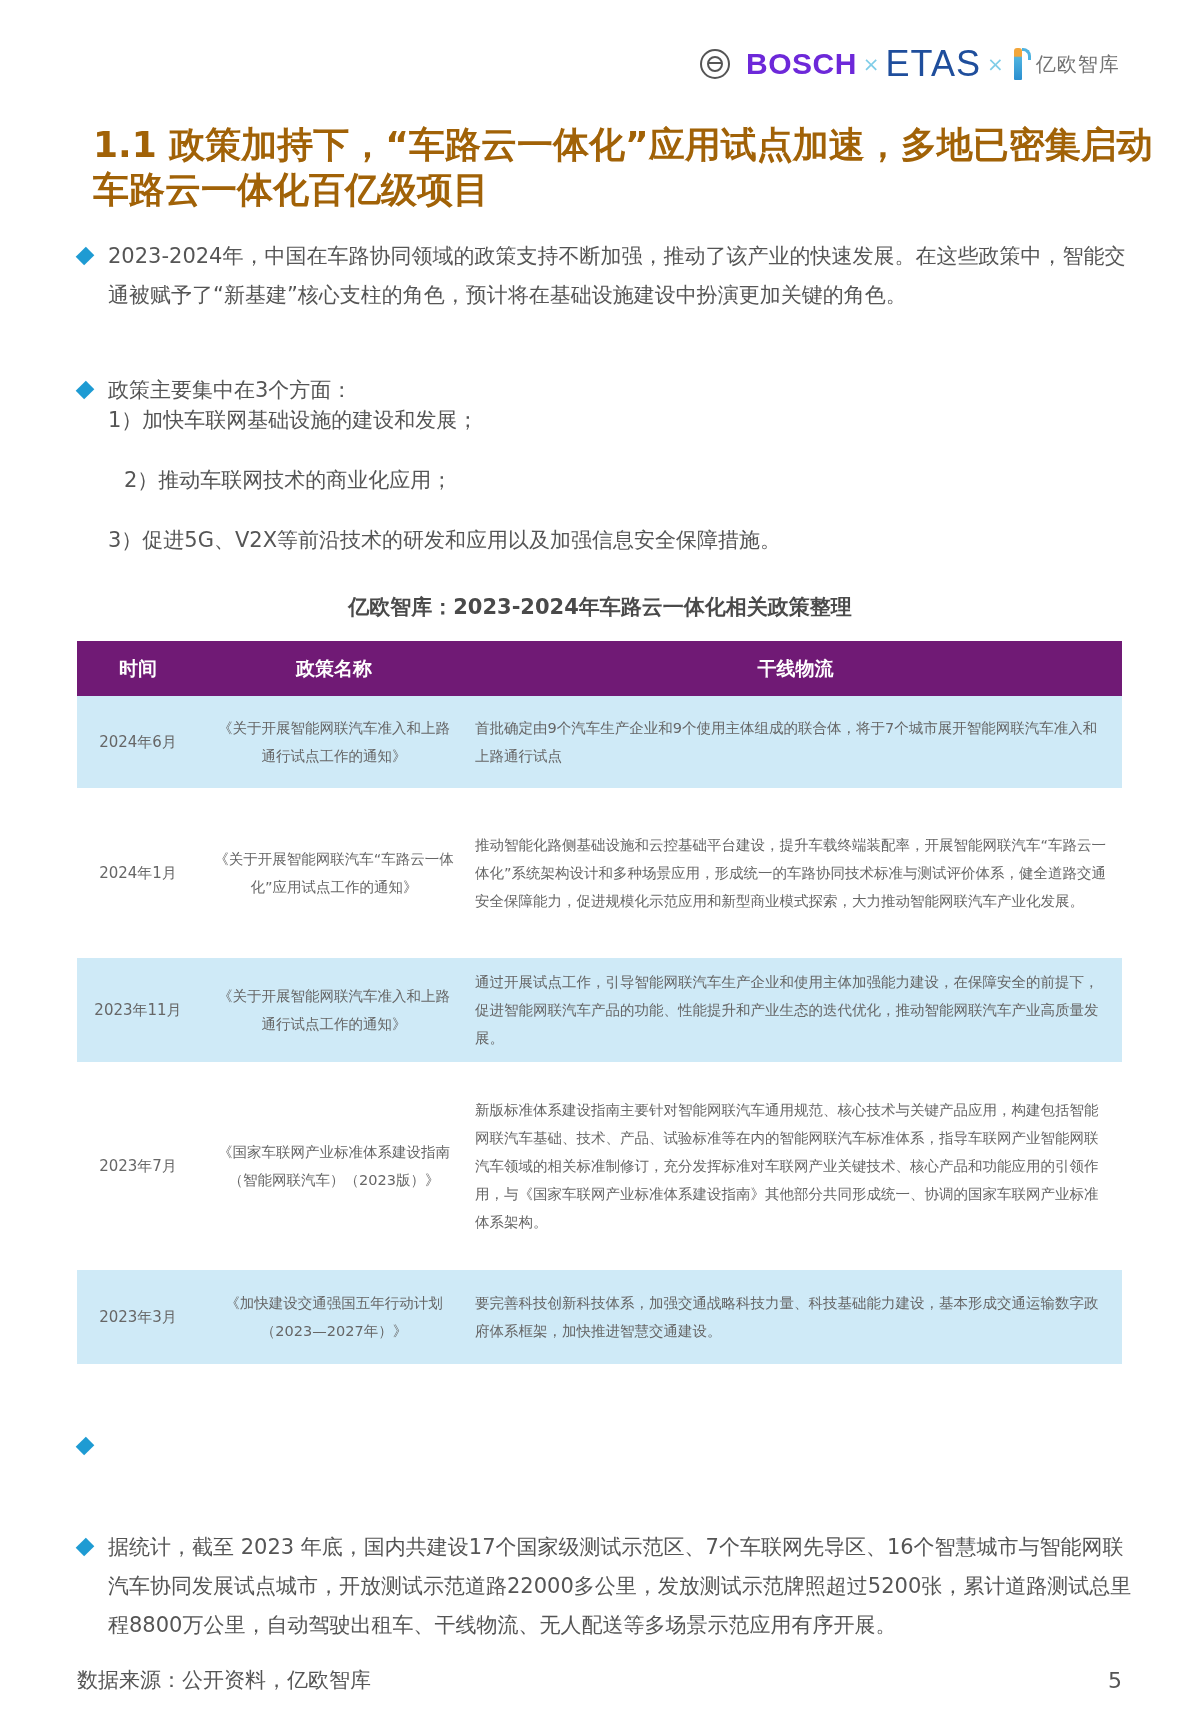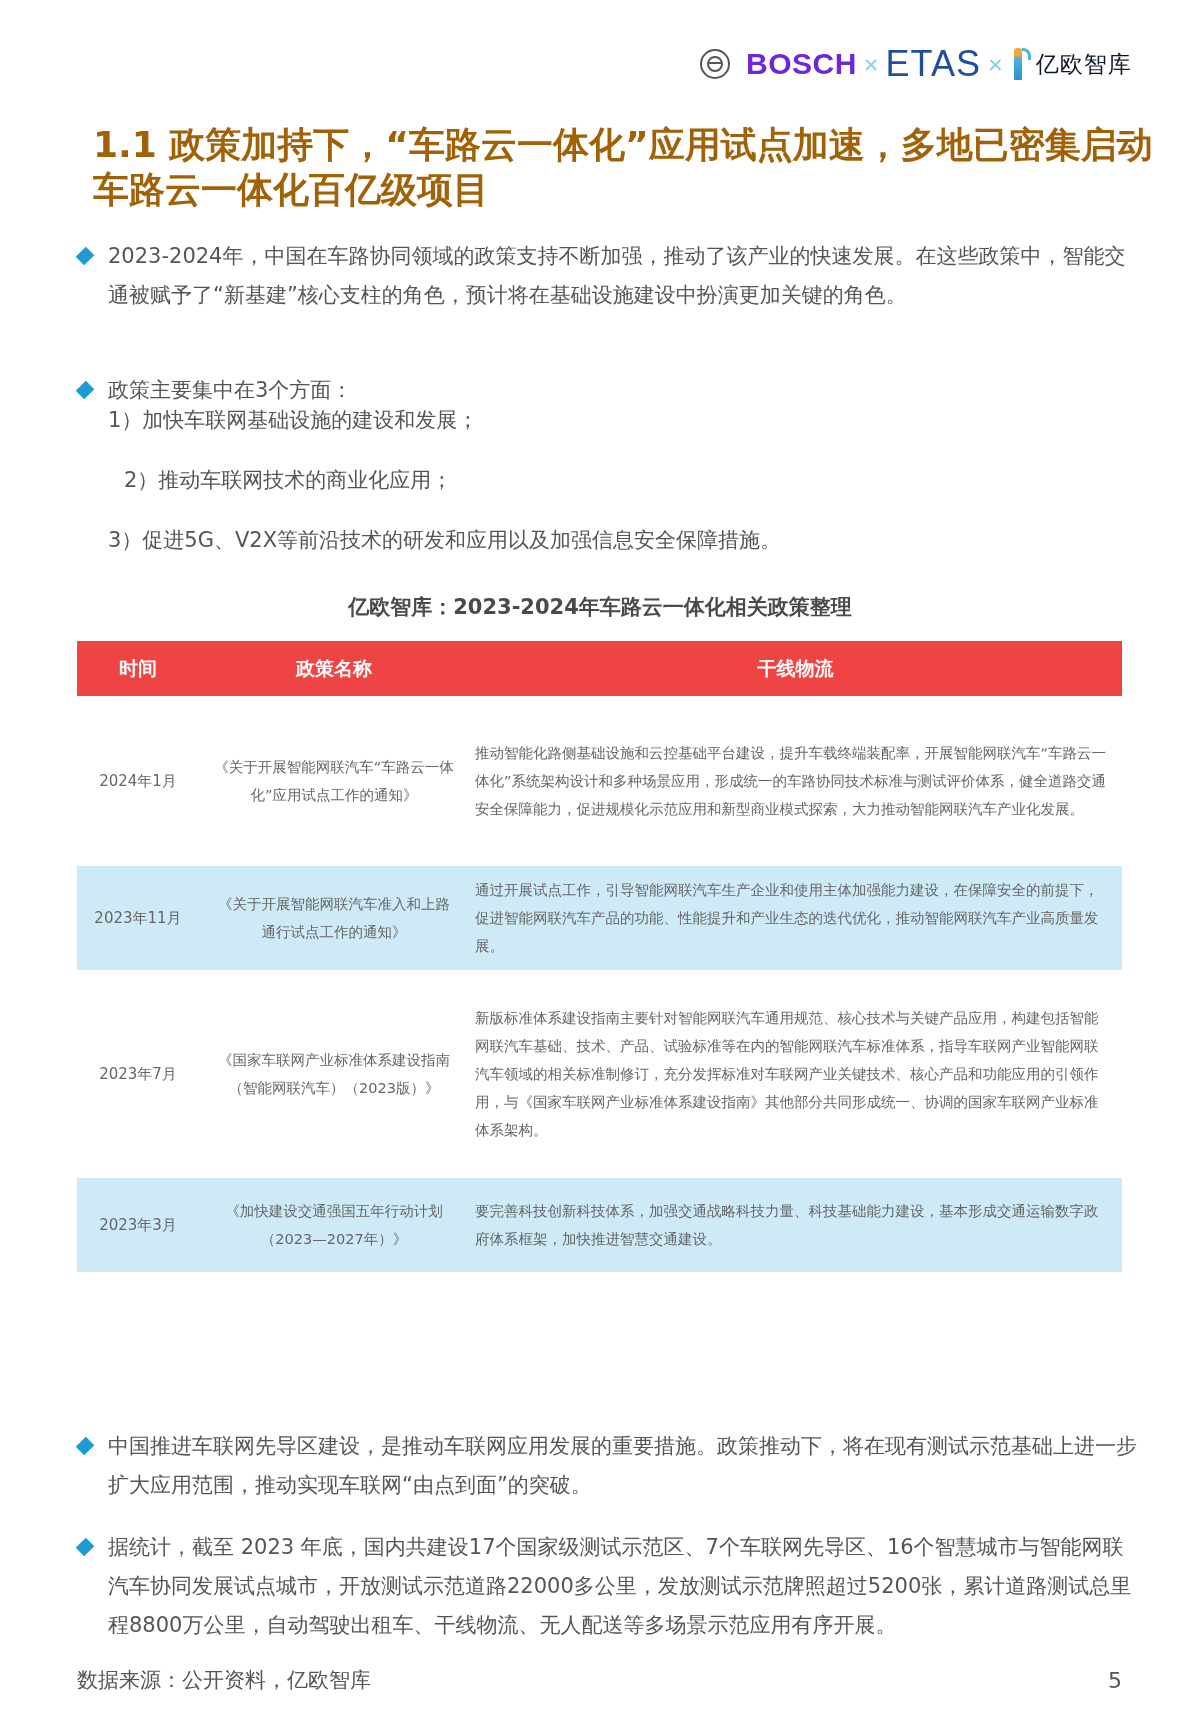--- a/index.html
+++ b/index.html
@@ -11,36 +11,36 @@
   .logos { position: absolute; top: 44px; left: 700px; height: 40px; display: flex; align-items: center; }
   .bosch-mark { width: 30px; height: 30px; border: 2.5px solid #555; border-radius: 50%; box-sizing: border-box; position: relative; }
   .bosch-mark::before { content: ""; position: absolute; left: 5px; right: 5px; top: 5px; bottom: 5px; border: 2px solid #555; border-radius: 50%; }
   .bosch-mark::after { content: ""; position: absolute; left: 6px; right: 6px; top: 11px; height: 2px; background: #555; }
   .bosch-text { color: #6d28d9; font-family: "Liberation Sans", sans-serif; font-weight: 900; font-size: 30px; margin-left: 16px; letter-spacing: 0.5px; }
   .times { color: #7fcde8; font-size: 20px; margin: 0 6px; }
   .etas-text { color: #1f4e9c; font-family: "Liberation Sans", sans-serif; font-weight: 400; font-size: 36px; letter-spacing: 1px; }
   .yiou-mark { width: 22px; height: 36px; position: relative; margin-right: 4px; }
   .yiou-mark .l { position: absolute; left: 4px; top: 2px; width: 8px; height: 32px; background: linear-gradient(#f2a63b 0%, #f2a63b 25%, #4fb3e0 30%, #2a8fd0 100%); border-radius: 3px 3px 1px 1px; }
   .yiou-mark .r { position: absolute; left: 12px; top: 2px; width: 9px; height: 12px; border-top: 3px solid #4fb3e0; border-right: 3px solid #4fb3e0; border-radius: 0 8px 0 0; box-sizing: border-box; }
-  .yiou-text { color: #0f172a; font-size: 23px; letter-spacing: 1px; }
+  .yiou-text { color: #737373; font-size: 20px; letter-spacing: 1px; }
 
   
   .title { position: absolute; left: 93px; top: 122px; width: 1060px; color: #a16207; font-weight: 700; font-size: 36px; line-height: 45px; margin: 0; }
 
   
   .bullet { position: absolute; left: 77px; width: 1060px; font-size: 21px; line-height: 39px; color: #555; padding-left: 31px; box-sizing: border-box; }
   .bullet .diamond { position: absolute; left: 2px; top: 13px; width: 12px; height: 12px; background: #1e9bd3; transform: rotate(45deg) scaleY(1.2); }
   .sub { position: absolute; left: 108px; font-size: 21px; line-height: 30px; color: #555; }
 
   
   .caption { position: absolute; left: 0; width: 1200px; top: 593px; text-align: center; font-weight: 700; font-size: 21px; color: #4a4a4a; }
 
   
   .tbl { position: absolute; left: 77px; top: 641px; width: 1045px; border-collapse: collapse; table-layout: fixed; }
-  .tbl th { background: #ef4444; color: #ffffff; font-weight: 700; font-size: 19px; height: 55px; padding: 0; }
+  .tbl th { background: #701a75; color: #ffffff; font-weight: 700; font-size: 19px; height: 55px; padding: 0; }
   .tbl td { font-size: 14.5px; color: #666; line-height: 28px; vertical-align: middle; padding: 0; }
   .tbl tr.alt td { background: #cfeaf7; }
   .tbl td.c-date { text-align: center; font-size: 15px; }
   .tbl td.c-name { text-align: center; padding: 0 12px; }
   .tbl td.c-content { text-align: left; padding: 0 14px 0 6px; }
   .tbl col.w1 { width: 122px; }
   .tbl col.w2 { width: 270px; }
   .tbl col.w3 { width: 653px; }
   .r1 td { height: 92px; }
   .r2 td { height: 170px; }
@@ -92,20 +92,25 @@
       <col class="w3">
     </colgroup>
   <thead>
     <tr>
       <th>时间</th>
       <th>政策名称</th>
       <th>干线物流</th>
     </tr>
   </thead>
   <tbody>
+    <tr class="alt r1">
+      <td class="c-date">2024年6月</td>
+      <td class="c-name">《关于开展智能网联汽车准入和上路通行试点工作的通知》</td>
+      <td class="c-content">首批确定由9个汽车生产企业和9个使用主体组成的联合体，将于7个城市展开智能网联汽车准入和上路通行试点</td>
+    </tr>
     <tr class="r2">
       <td class="c-date">2024年1月</td>
       <td class="c-name">《关于开展智能网联汽车“车路云一体化”应用试点工作的通知》</td>
       <td class="c-content">推动智能化路侧基础设施和云控基础平台建设，提升车载终端装配率，开展智能网联汽车“车路云一体化”系统架构设计和多种场景应用，形成统一的车路协同技术标准与测试评价体系，健全道路交通安全保障能力，促进规模化示范应用和新型商业模式探索，大力推动智能网联汽车产业化发展。</td>
     </tr>
     <tr class="alt r3">
       <td class="c-date">2023年11月</td>
       <td class="c-name">《关于开展智能网联汽车准入和上路通行试点工作的通知》</td>
       <td class="c-content">通过开展试点工作，引导智能网联汽车生产企业和使用主体加强能力建设，在保障安全的前提下，促进智能网联汽车产品的功能、性能提升和产业生态的迭代优化，推动智能网联汽车产业高质量发展。</td>
     </tr>
@@ -117,21 +122,20 @@
     <tr class="alt r5">
       <td class="c-date">2023年3月</td>
       <td class="c-name">《加快建设交通强国五年行动计划（2023—2027年）》</td>
       <td class="c-content">要完善科技创新科技体系，加强交通战略科技力量、科技基础能力建设，基本形成交通运输数字政府体系框架，加快推进智慧交通建设。</td>
     </tr>
   </tbody>
 </table>
 
 <div class="bullet" style="top:1427px;">
   <span class="diamond"></span>
-  <span>中国推进车联网先导区建设，是推动车联网应用发展的重要措施。政策推动下，将在现有测试示范基础上进一步扩大应用范围，推动实现车联网“由点到面”的突破。</span>
 </div>
 <div class="bullet" style="top:1528px;">
   <span class="diamond"></span>
   <span>据统计，截至 2023 年底，国内共建设17个国家级测试示范区、7个车联网先导区、16个智慧城市与智能网联汽车协同发展试点城市，开放测试示范道路22000多公里，发放测试示范牌照超过5200张，累计道路测试总里程8800万公里，自动驾驶出租车、干线物流、无人配送等多场景示范应用有序开展。</span>
 </div>
 
 <div class="footer-source">数据来源：公开资料，亿欧智库</div>
 <div class="page-num">5</div>
 
 </body></html>

